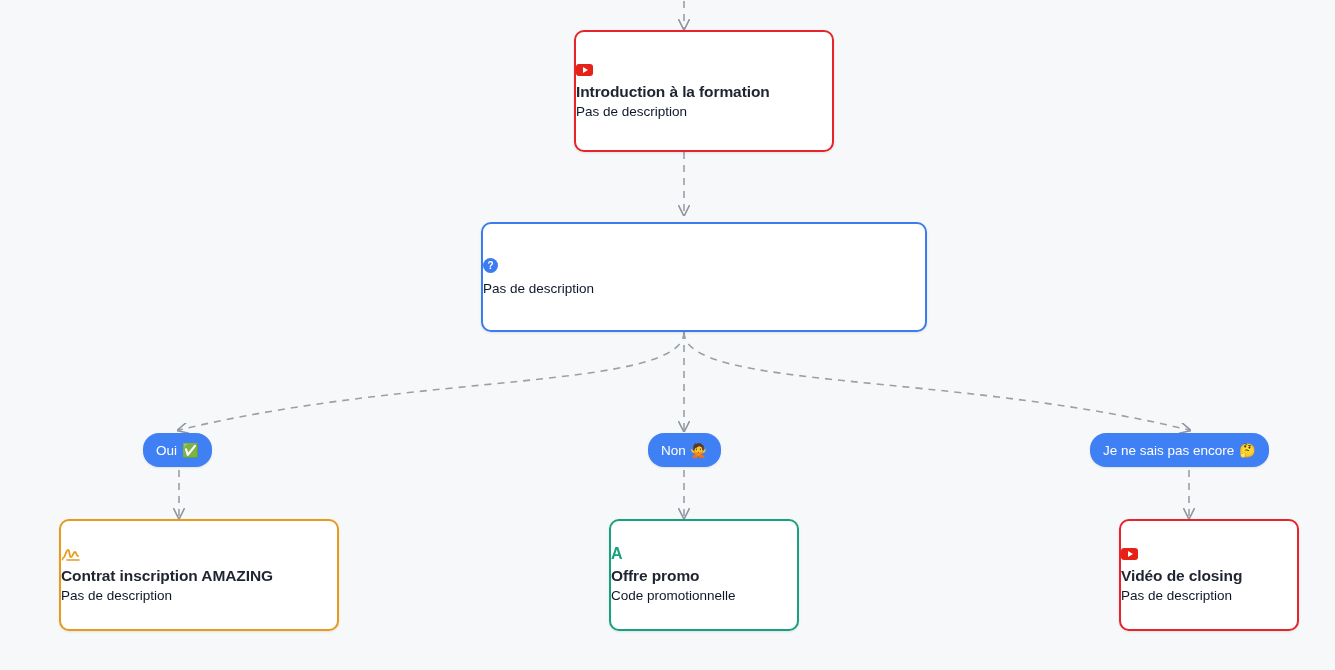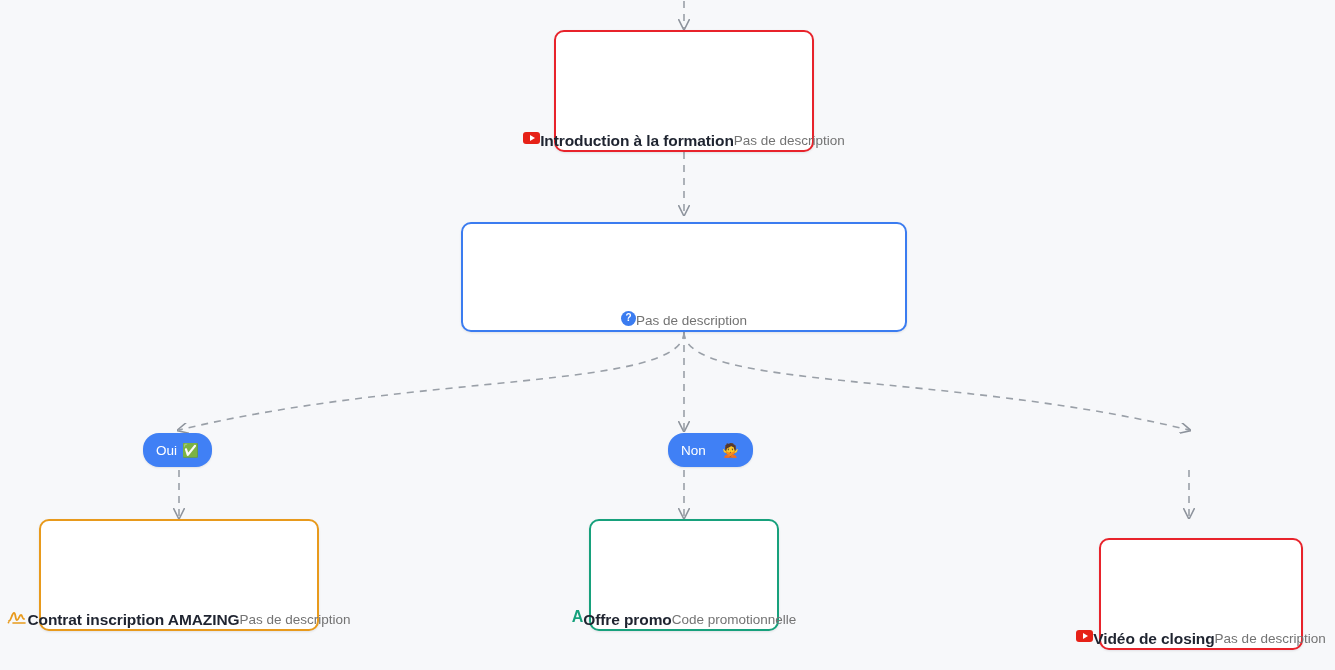--- a/index.html
+++ b/index.html
@@ -25,45 +25,46 @@
     width: 1335px;
     height: 670px;
     pointer-events: none;
   }
   .node {
     position: absolute;
     background: #ffffff;
     border-radius: 10px;
     border: 2px solid #cccccc;
     display: flex;
-    flex-direction: row;
-    align-items: flex-end;
+    flex-direction: column;
+    align-items: flex-start;
     justify-content: center;
     box-shadow: 0 1px 3px rgba(16,24,40,0.06), 0 1px 2px rgba(16,24,40,0.04);
     text-align: center;
+    margin-left: 20px;
   }
   .node-icon {
     height: 18px;
     display: flex;
     align-items: center;
     justify-content: center;
     margin-bottom: 3px;
     line-height: 1;
   }
   .node-title {
     font-size: 15.5px;
     font-weight: bold;
     color: #1f2430;
     letter-spacing: -0.1px;
     line-height: 1.25;
     white-space: nowrap;
   }
   .node-desc {
     font-size: 13.5px;
-    color: #737373;
+    color: #0f172a;
     margin-top: 3px;
     line-height: 1.25;
     white-space: nowrap;
   }
   .node.red    { border-color: #e8232b; }
   .node.blue   { border-color: #3b7cf0; }
   .node.orange { border-color: #e89a1c; }
   .node.green  { border-color: #17a17c; }
 
   .label-pill {
@@ -166,25 +167,29 @@
       <span class="q-icon">?</span>
     </div>
     <div class="node-desc">Pas de description</div>
   </div>
 
   <div class="label-pill" style="left:143px; top:433px;">
     <span>Oui</span>
     <span class="emoji">✅</span>
   </div>
 
-  <div class="label-pill" style="left:668px; top:433px;gap:12px;">
+  <div class="label-pill" style="left:648px; top:433px;">
     <span>Non</span>
     <span class="emoji">🙅</span>
   </div>
 
+  <div class="label-pill" style="left:1090px; top:433px;">
+    <span>Je ne sais pas encore</span>
+    <span class="emoji">🤔</span>
+  </div>
 
   <div class="node orange" style="left:39px; top:519px; width:280px; height:112px;">
     <div class="node-icon">
       <span class="sig-icon">
         <svg width="20" height="16" viewBox="0 0 20 16" aria-hidden="true">
           <path d="M2 12 C4 12, 5 4, 7 4 C9 4, 8 11, 10 11 C12 11, 12 6, 14 6 C15.5 6, 15 10, 17 10" fill="none" stroke="#e89a1c" stroke-width="1.8" stroke-linecap="round"></path>
           <line x1="6" y1="14" x2="18" y2="14" stroke="#e89a1c" stroke-width="1.6" stroke-linecap="round"></line>
           <circle cx="1.5" cy="13.6" r="0.9" fill="#e89a1c"></circle>
         </svg>
       </span>
@@ -194,21 +199,21 @@
   </div>
 
   <div class="node green" style="left:589px; top:519px; width:190px; height:112px;">
     <div class="node-icon">
       <span class="a-icon">A</span>
     </div>
     <div class="node-title">Offre promo</div>
     <div class="node-desc">Code promotionnelle</div>
   </div>
 
-  <div class="node red" style="left:1099px; top:538px; width:204px; height:112px;">
+  <div class="node red" style="left:1099px; top:519px; width:180px; height:112px;">
     <div class="node-icon">
       <span class="yt-icon">
           <span class="tri"></span>
         </span>
     </div>
     <div class="node-title">Vidéo de closing</div>
     <div class="node-desc">Pas de description</div>
   </div>
 
 </div>

